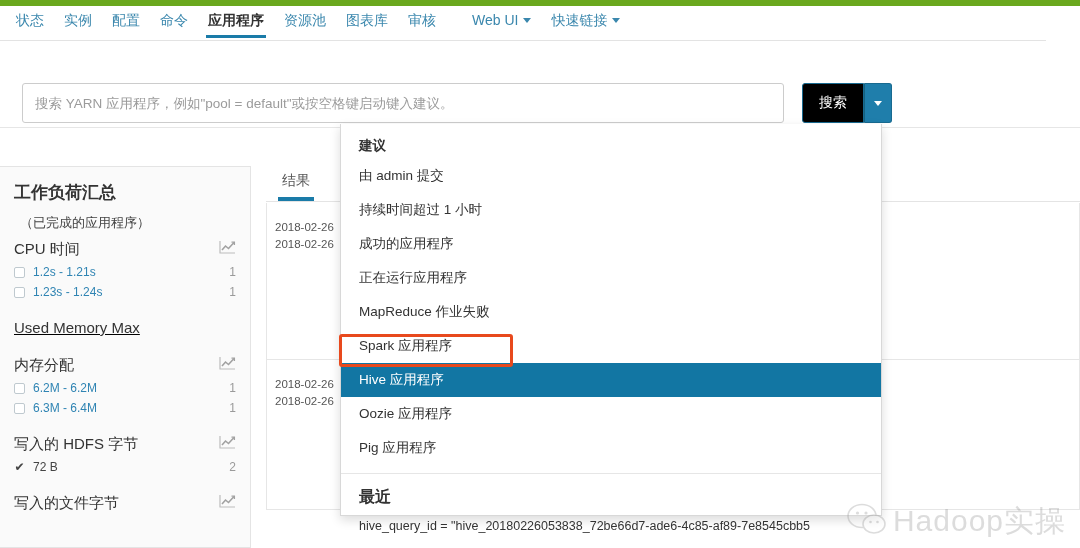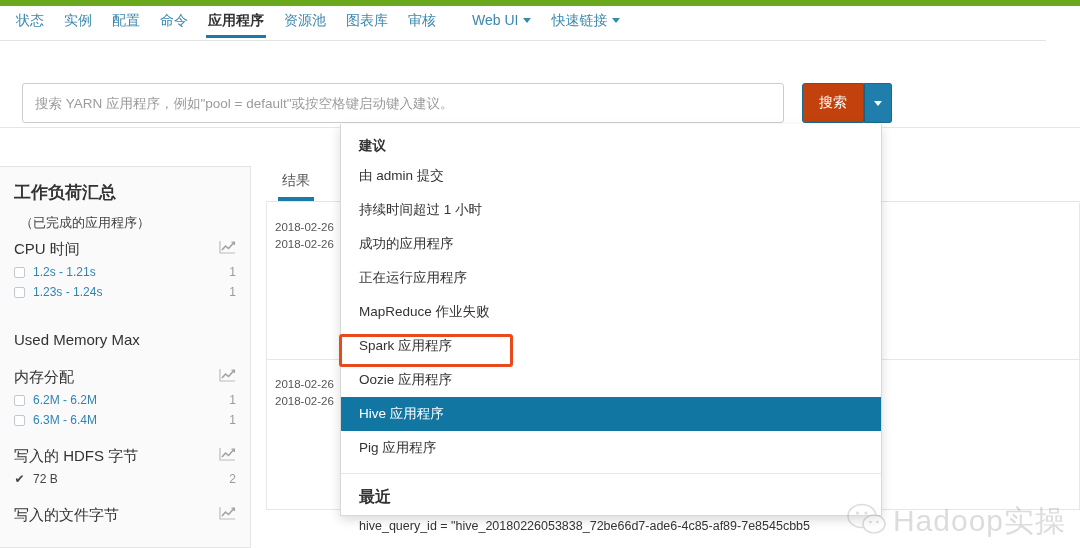--- a/index.html
+++ b/index.html
@@ -71,21 +71,21 @@
     color: #999999;
     padding: 0 12px;
     background: #ffffff;
     outline: none;
     font-family: "Liberation Sans", sans-serif;
   }
   .searchinput::placeholder { color: #9b9b9b; opacity: 1; }
   .btn-search {
     margin-left: 18px;
     height: 40px;
-    background: #c2410c;
+    background: #000000;
     border: 1px solid #186a90;
     border-radius: 3px 0 0 3px;
     color: #ffffff;
     font-size: 14px;
     padding: 0 16px;
     cursor: pointer;
     font-family: "Liberation Sans", sans-serif;
   }
   .btn-caret {
     height: 40px; width: 28px;
@@ -293,21 +293,21 @@
       <div class="sb-row">
         <span class="sb-chk"></span>
         <span class="sb-label">1.2s - 1.21s</span>
         <span class="sb-count">1</span>
       </div>
       <div class="sb-row">
         <span class="sb-chk"></span>
         <span class="sb-label">1.23s - 1.24s</span>
         <span class="sb-count">1</span>
       </div>
-      <div class="sb-section" style="margin-top: 32px;">
+      <div class="sb-section" style="margin-top: 20px; text-decoration: underline;">
         <div class="sb-section-title">Used Memory Max</div>
       </div>
       <div class="sb-section" style="margin-top: 20px;">
         <div class="sb-section-title">内存分配</div>
         <span class="chart-icon"><svg width="17" height="15" viewBox="0 0 17 15">
             <path d="M1 1 L1 13 L16 13" fill="none" stroke="#8a8a8a" stroke-width="1.2"></path>
             <path d="M3 10 L6.5 6 L9.5 8.5 L15 2.5" fill="none" stroke="#5a5a5a" stroke-width="1.6"></path>
             <path d="M12.5 2.2 L15.4 2.2 L15.4 5" fill="none" stroke="#5a5a5a" stroke-width="1.3"></path>
           </svg></span>
       </div>
@@ -389,22 +389,22 @@
 
 <div class="dropdown">
   <div class="dd-head">建议</div>
   <div id="dd-items">
       <div class="dd-item">由 admin 提交</div>
       <div class="dd-item">持续时间超过 1 小时</div>
       <div class="dd-item">成功的应用程序</div>
       <div class="dd-item">正在运行应用程序</div>
       <div class="dd-item">MapReduce 作业失败</div>
       <div class="dd-item">Spark 应用程序</div>
+      <div class="dd-item selected">Hive 应用程序</div>
       <div class="dd-item">Oozie 应用程序</div>
-      <div class="dd-item selected">Hive 应用程序</div>
       <div class="dd-item">Pig 应用程序</div>
     </div>
   <div class="dd-sep"></div>
   <div class="dd-recent-head">最近</div>
   <div id="dd-recent">
       <div class="dd-recent">hive_query_id = "hive_20180226053838_72be66d7-ade6-4c85-af89-7e8545cbb5</div>
       <div class="dd-recent">user = "fayson"</div>
     </div>
   <div class="annot"></div>
 </div>

